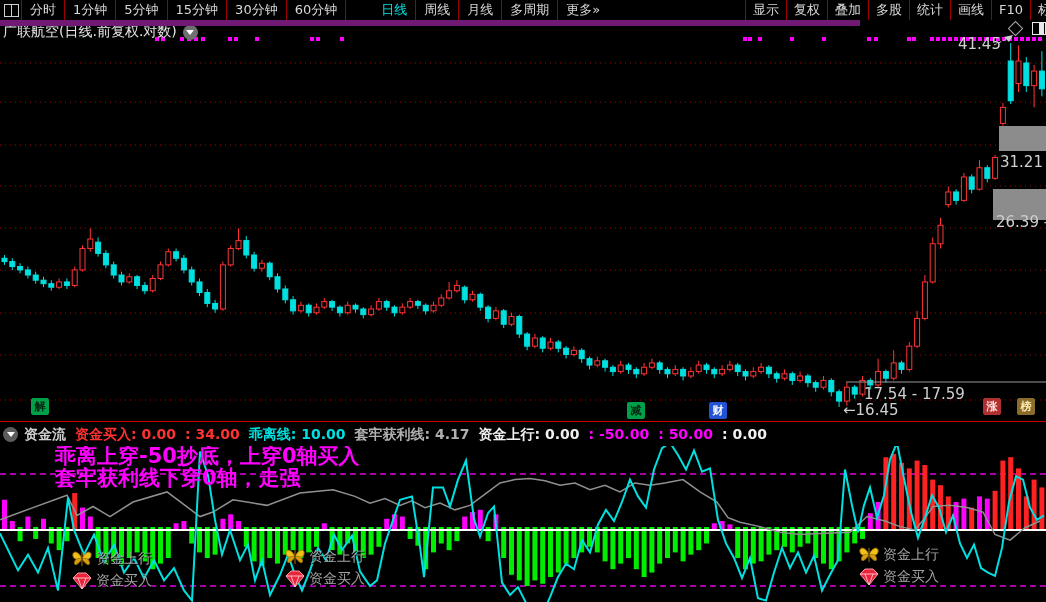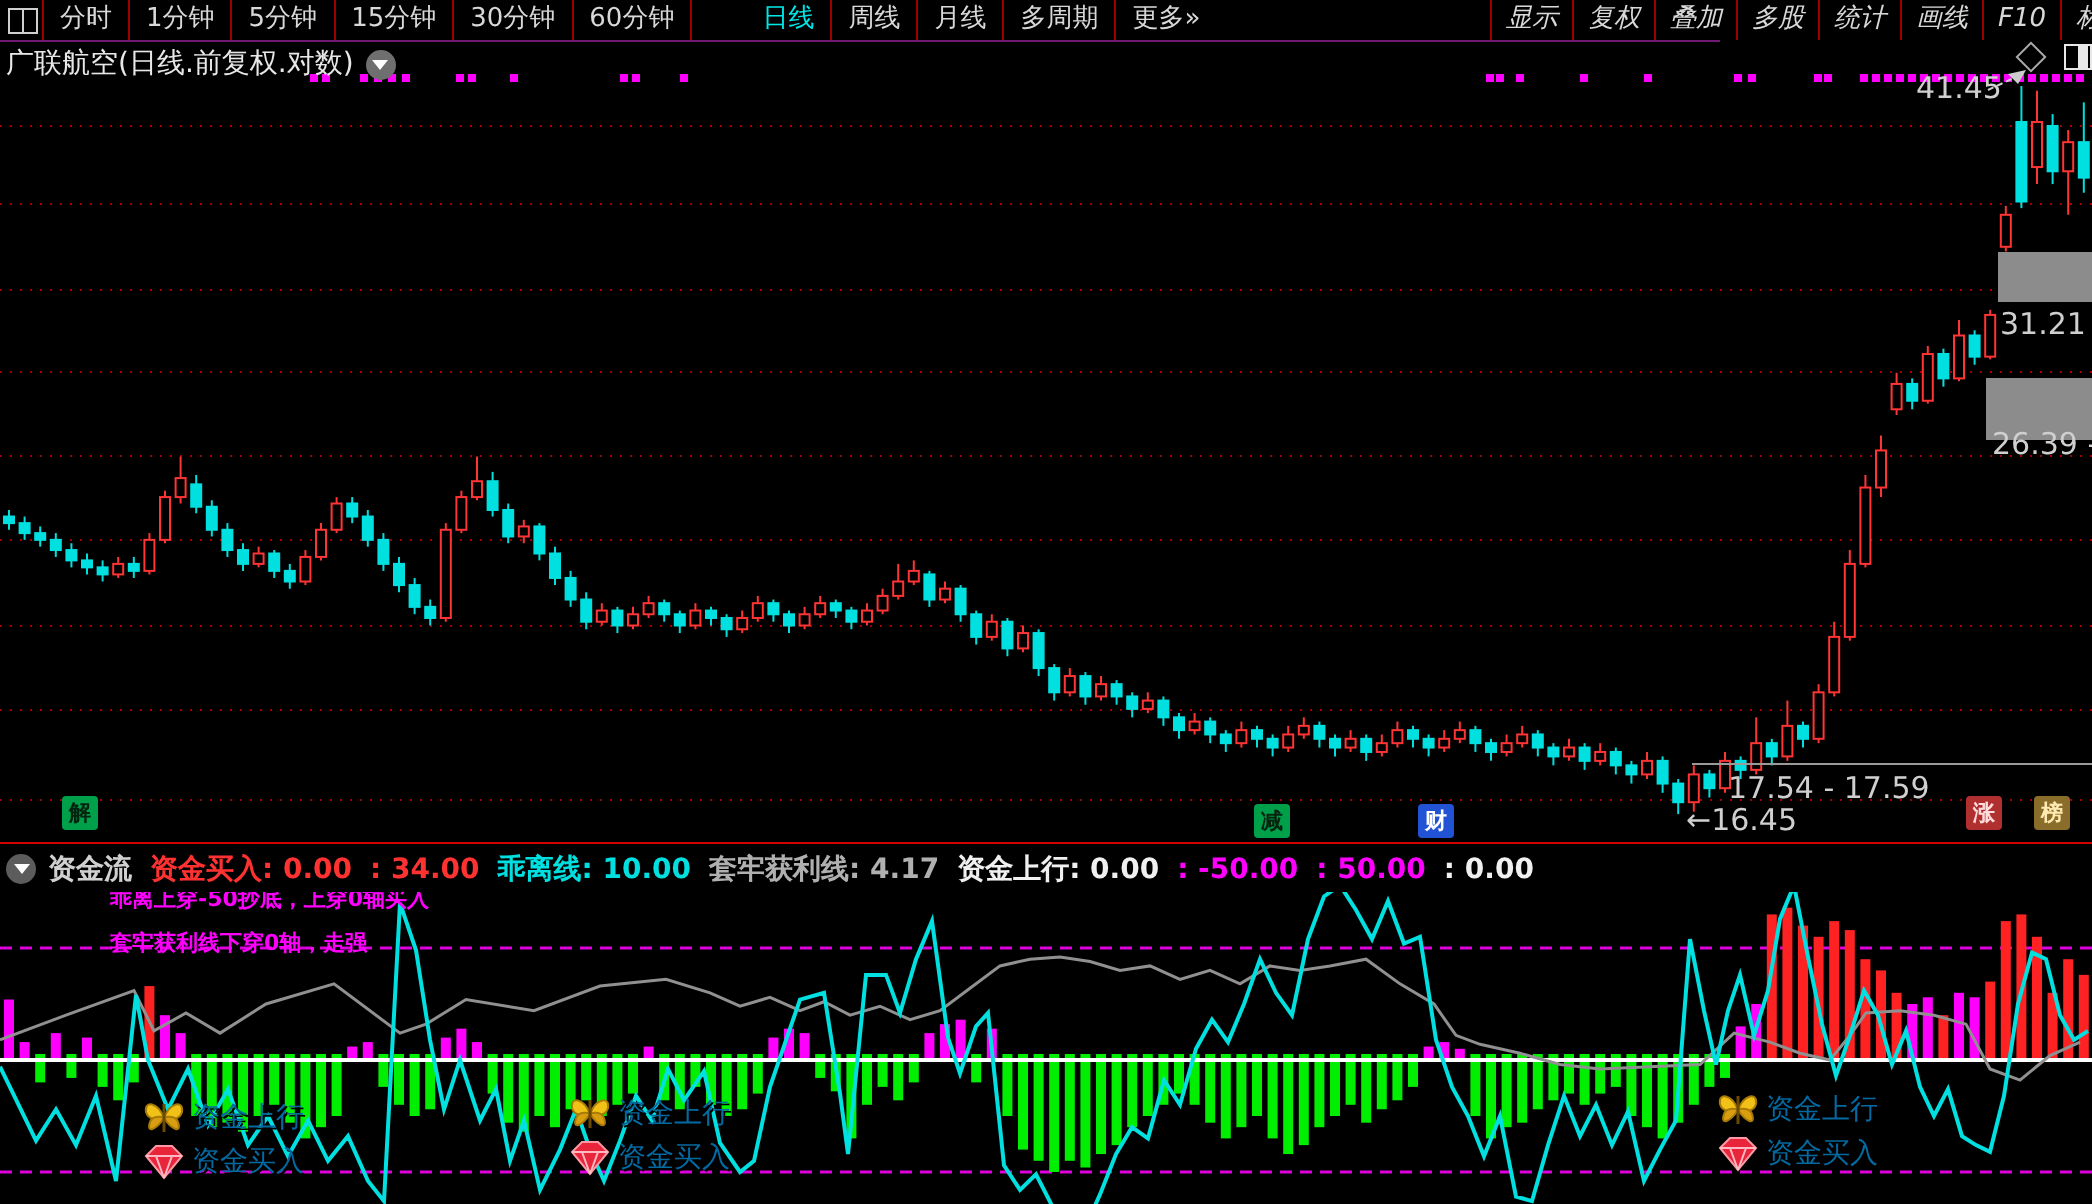--- a/index.html
+++ b/index.html
@@ -1,28 +1,28 @@
 <!DOCTYPE html>
 <html><head>
 <meta charset="utf-8">
 <style>
   html,body{margin:0;padding:0;background:#000;}
   .screen{position:relative;width:1046px;height:602px;background:#000;overflow:hidden;
           font-family:"DejaVu Sans","Liberation Sans",sans-serif;}
   svg#cv{position:absolute;left:0;top:0;z-index:1;}
   
   .menubar{position:absolute;left:0;top:0;width:860px;height:20px;background:#000;
-           border-bottom:1px solid #701a75;z-index:4;display:flex;align-items:flex-end;}
+           border-bottom:6px solid #701a75;z-index:4;display:flex;align-items:flex-end;}
   .winicon{position:absolute;left:4px;top:4px;width:13px;height:11px;border:1px solid #cfcfcf;}
   .winicon i{display:block;width:6px;height:100%;border-right:1px solid #cfcfcf;}
   .menu-left{display:flex;margin-left:21px;height:20px;}
   .menu-right{position:absolute;left:745px;top:0;display:flex;height:20px;}
   .mi{color:#d8d8d8;font-size:13px;line-height:20px;padding:0 8px;border-left:1px solid #9b0000;
       white-space:nowrap;cursor:default;}
-  .menu-right .mi{padding:0 7px;font-style:italic;}
+  .menu-right .mi{padding:0 7px;}
   .mi.active{color:#00e5e5;padding-left:35px;}
   
   .titlebar{position:absolute;left:3px;top:23px;z-index:3;display:flex;align-items:center;}
   .titlebar .sym{color:#e8e8e8;font-size:14px;white-space:nowrap;}
   .circle{width:15px;height:15px;border-radius:50%;background:#6f6f6f;display:inline-flex;
           align-items:center;justify-content:center;margin-left:6px;}
   .chev{width:0;height:0;border-left:4px solid transparent;border-right:4px solid transparent;
         border-top:5px solid #fff;display:inline-block;}
   
   .corner{position:absolute;left:1010px;top:22px;z-index:3;display:flex;align-items:center;gap:11px;}
@@ -32,26 +32,26 @@
   
   .badge{position:absolute;z-index:3;width:16px;height:15px;font-size:11px;line-height:15px;
          text-align:center;border-radius:2px;font-weight:bold;}
   
   .ind-header{position:absolute;left:0;top:421px;width:1046px;height:24px;background:#000;
               border-top:1px solid #d40000;z-index:4;display:flex;align-items:center;}
   .collapse{width:15px;height:15px;border-radius:50%;background:#5c5c5c;display:inline-flex;
             align-items:center;justify-content:center;margin:0 6px 0 3px;}
   .seg{font-size:14px;font-weight:bold;margin-right:9px;white-space:nowrap;}
   
-  .anno{position:absolute;left:55px;color:#ff00ff;font-size:11px;font-weight:bold;z-index:3;
+  .anno{position:absolute;left:55px;color:#ff00ff;font-size:21px;font-weight:bold;z-index:3;
         white-space:nowrap;}
   
   .sig{position:absolute;z-index:3;}
   .sigrow{display:flex;align-items:center;height:22px;}
-  .siglabel{color:#0369a1;font-size:14px;margin-left:2px;text-shadow:1px 1px 0 #000;white-space:nowrap;}
+  .siglabel{color:#a3a3a3;font-size:14px;margin-left:2px;text-shadow:1px 1px 0 #000;white-space:nowrap;}
 </style>
 </head>
 <body>
 
 <div class="screen">
   <svg id="cv" width="1046" height="602">
       <line x1="0" y1="63" x2="1046" y2="63" stroke="#a40000" stroke-width="1" stroke-dasharray="1 4"></line>
       <line x1="0" y1="102" x2="1046" y2="102" stroke="#a40000" stroke-width="1" stroke-dasharray="1 4"></line>
       <line x1="0" y1="145" x2="1046" y2="145" stroke="#a40000" stroke-width="1" stroke-dasharray="1 4"></line>
       <line x1="0" y1="186" x2="1046" y2="186" stroke="#a40000" stroke-width="1" stroke-dasharray="1 4"></line>

